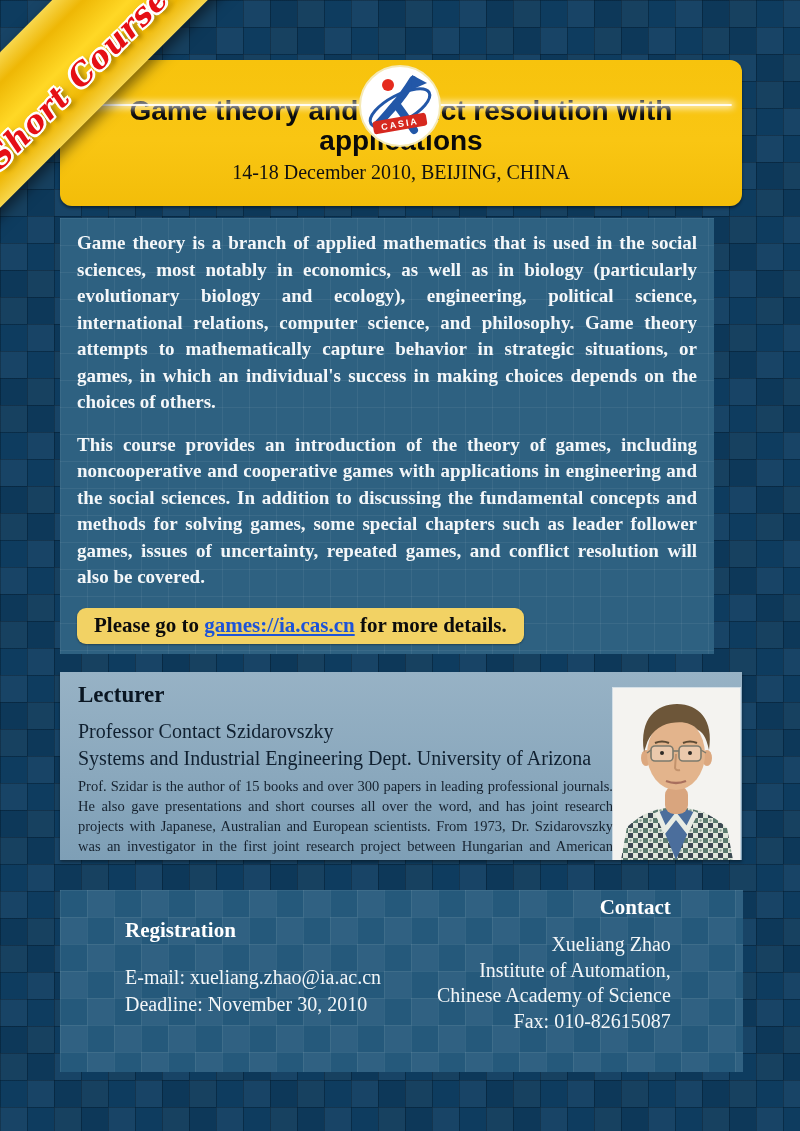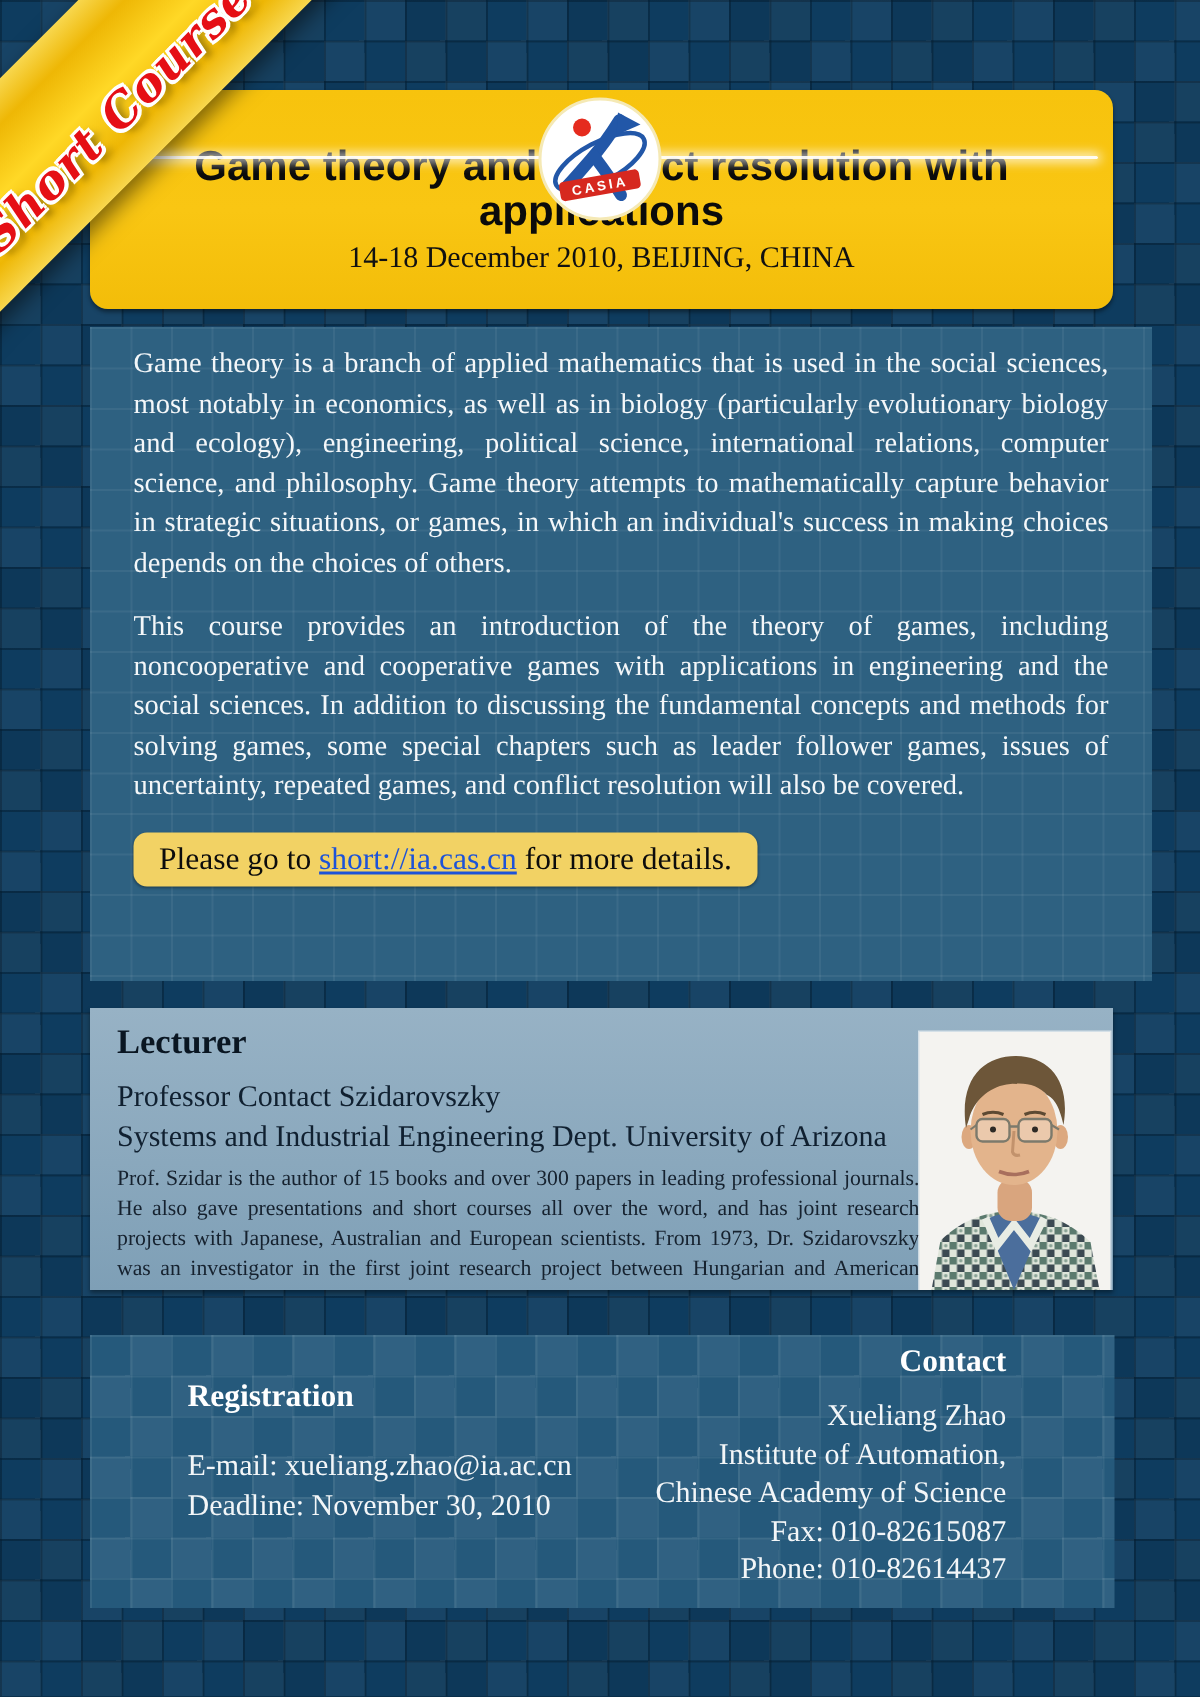--- a/index.html
+++ b/index.html
@@ -61,27 +61,28 @@
     font-size:31px;letter-spacing:1px;
     color:#e50f15;white-space:nowrap;
     text-shadow:
       -2px -2px 0 #fff, 2px -2px 0 #fff, -2px 2px 0 #fff, 2px 2px 0 #fff,
       -2px 0 0 #fff, 2px 0 0 #fff, 0 -2px 0 #fff, 0 2px 0 #fff,
       4px 5px 5px rgba(0,0,0,.35);
   }
 
   
   .desc-panel{
-    position:absolute;left:60px;top:218px;width:708px;height:436px;
-    box-sizing:border-box;padding:12px 29px;overflow:hidden;
+    position:absolute;left:60px;top:218px;width:654px;height:436px;
+    box-sizing:border-box;padding:12px 17px;overflow:hidden;
     background-color:#2e6181;
     background-image:
       linear-gradient(rgba(255,255,255,.06) 1px, transparent 1px),
       linear-gradient(90deg, rgba(255,255,255,.06) 1px, transparent 1px);
     background-size:27px 27px;
+    font-weight:bold;
   }
   .desc-panel p{
     margin:0;color:#f4f7f9;
     font-size:19px;line-height:26.5px;
     text-align:justify;
   }
   .desc-panel p + p{margin-top:16px;}
   .pill{
     display:inline-block;margin-top:17px;margin-left:0px;
     background:#f2d264;border-radius:9px;
@@ -157,21 +158,21 @@
     <div class="course-date">14-18 December 2010, BEIJING, CHINA</div>
   </section>
 
   <div class="ribbon">
     <span>Short Course</span>
   </div>
 
   <section class="desc-panel">
     <p>Game theory is a branch of applied mathematics that is used in the social sciences, most notably in economics, as well as in biology (particularly evolutionary biology and ecology), engineering, political science, international relations, computer science, and philosophy. Game theory attempts to mathematically capture behavior in strategic situations, or games, in which an individual's success in making choices depends on the choices of others.</p>
     <p>This course provides an introduction of the theory of games, including noncooperative and cooperative games with applications in engineering and the social sciences. In addition to discussing the fundamental concepts and methods for solving games, some special chapters such as leader follower games, issues of uncertainty, repeated games, and conflict resolution will also be covered.</p>
-    <div class="pill"><span>Please go to </span><a>short://ia.cas.cn</a><span> for more details.</span></div>
+    <div class="pill"><span>Please go to </span><a>games://ia.cas.cn</a><span> for more details.</span></div>
   </section>
 
   <section class="lect-panel">
     <h2 class="lect-heading">Lecturer</h2>
     <div class="lect-name">Professor Contact Szidarovszky</div>
     <div class="lect-affil">Systems and Industrial Engineering Dept. University of Arizona</div>
     <p class="lect-bio">Prof. Szidar is the author of 15 books and over 300 papers in leading professional journals. He also gave presentations and short courses all over the word, and has joint research projects with Japanese, Australian and European scientists. From 1973, Dr. Szidarovszky was an investigator in the first joint research project between Hungarian and American scientists sponsored by the NSF.</p>
 
     <div class="photo">
       <svg viewBox="0 0 127 172" width="127" height="172">
@@ -213,18 +214,17 @@
       <div class="reg-line first-line">E-mail: xueliang.zhao@ia.ac.cn</div>
       <div class="reg-line">Deadline: November 30, 2010</div>
     </div>
     <div class="contact-col">
       <h3 class="col-heading">Contact</h3>
       <div class="contact-lines">
         <div>Xueliang Zhao</div>
         <div>Institute of Automation,</div>
         <div>Chinese Academy of Science</div>
         <div>Fax: 010-82615087</div>
-        <div>Phone: 010-82614437</div>
       </div>
     </div>
   </section>
 
 </div>
 
 </body></html>

